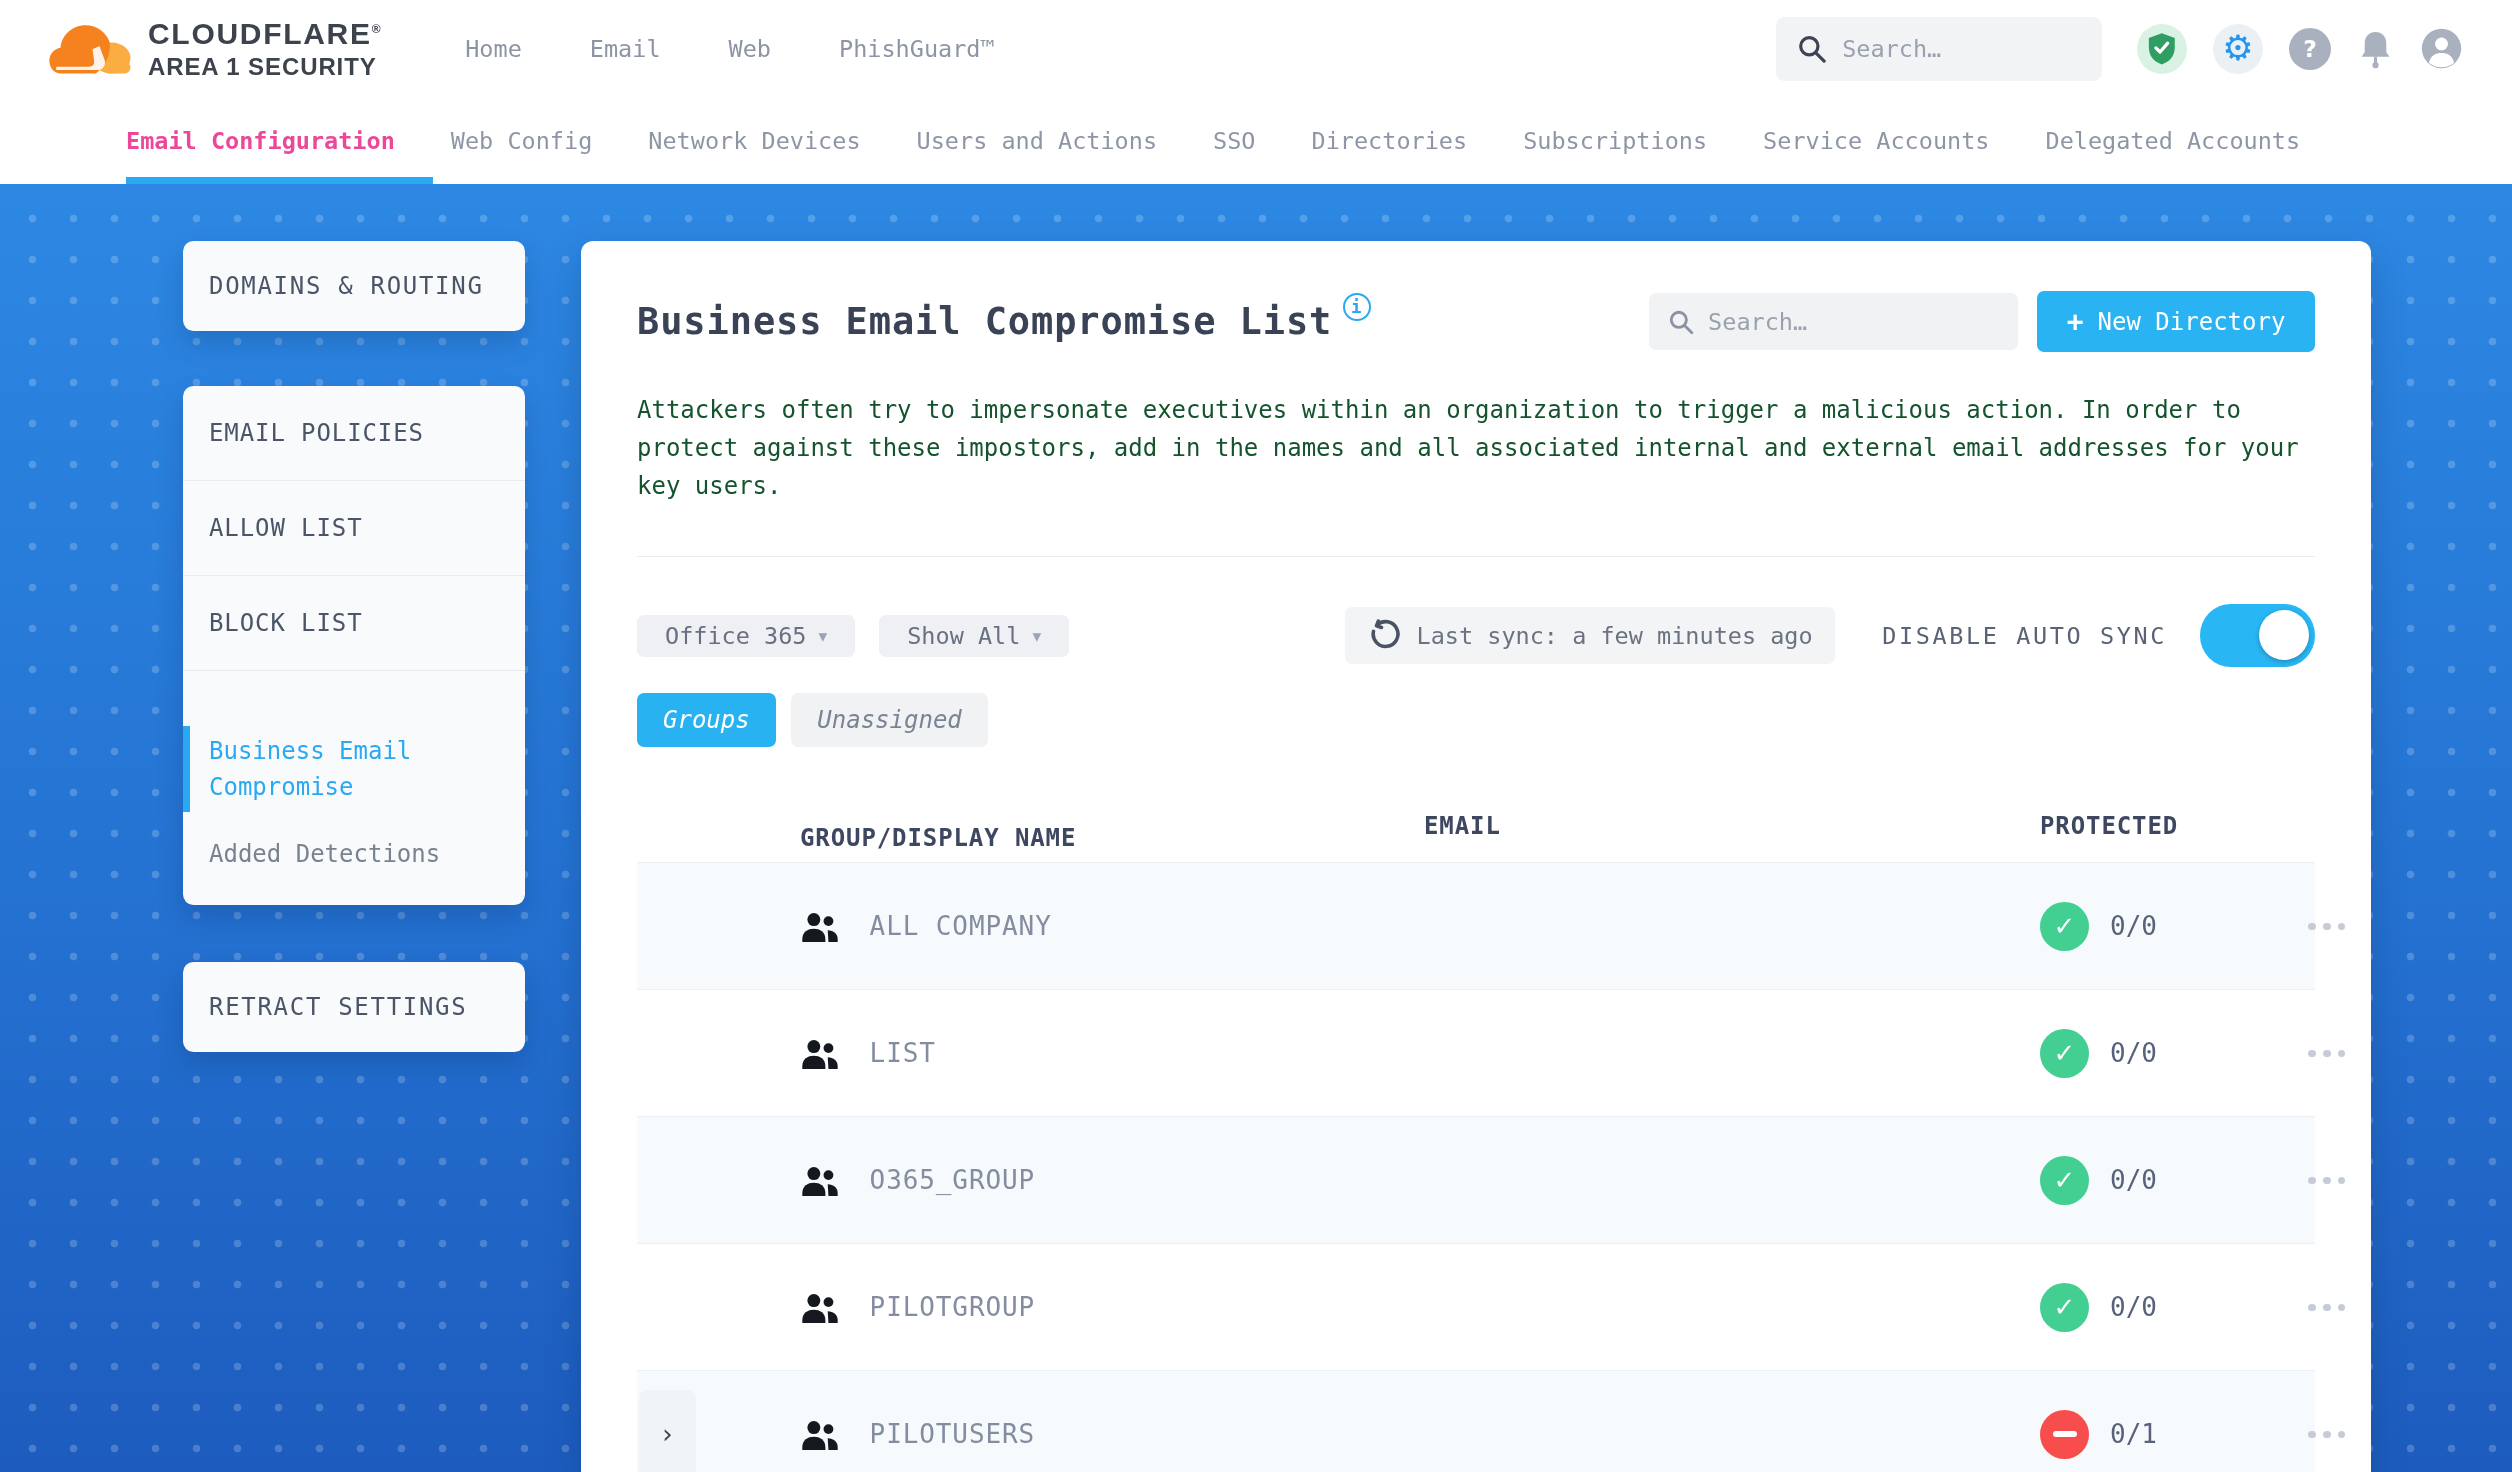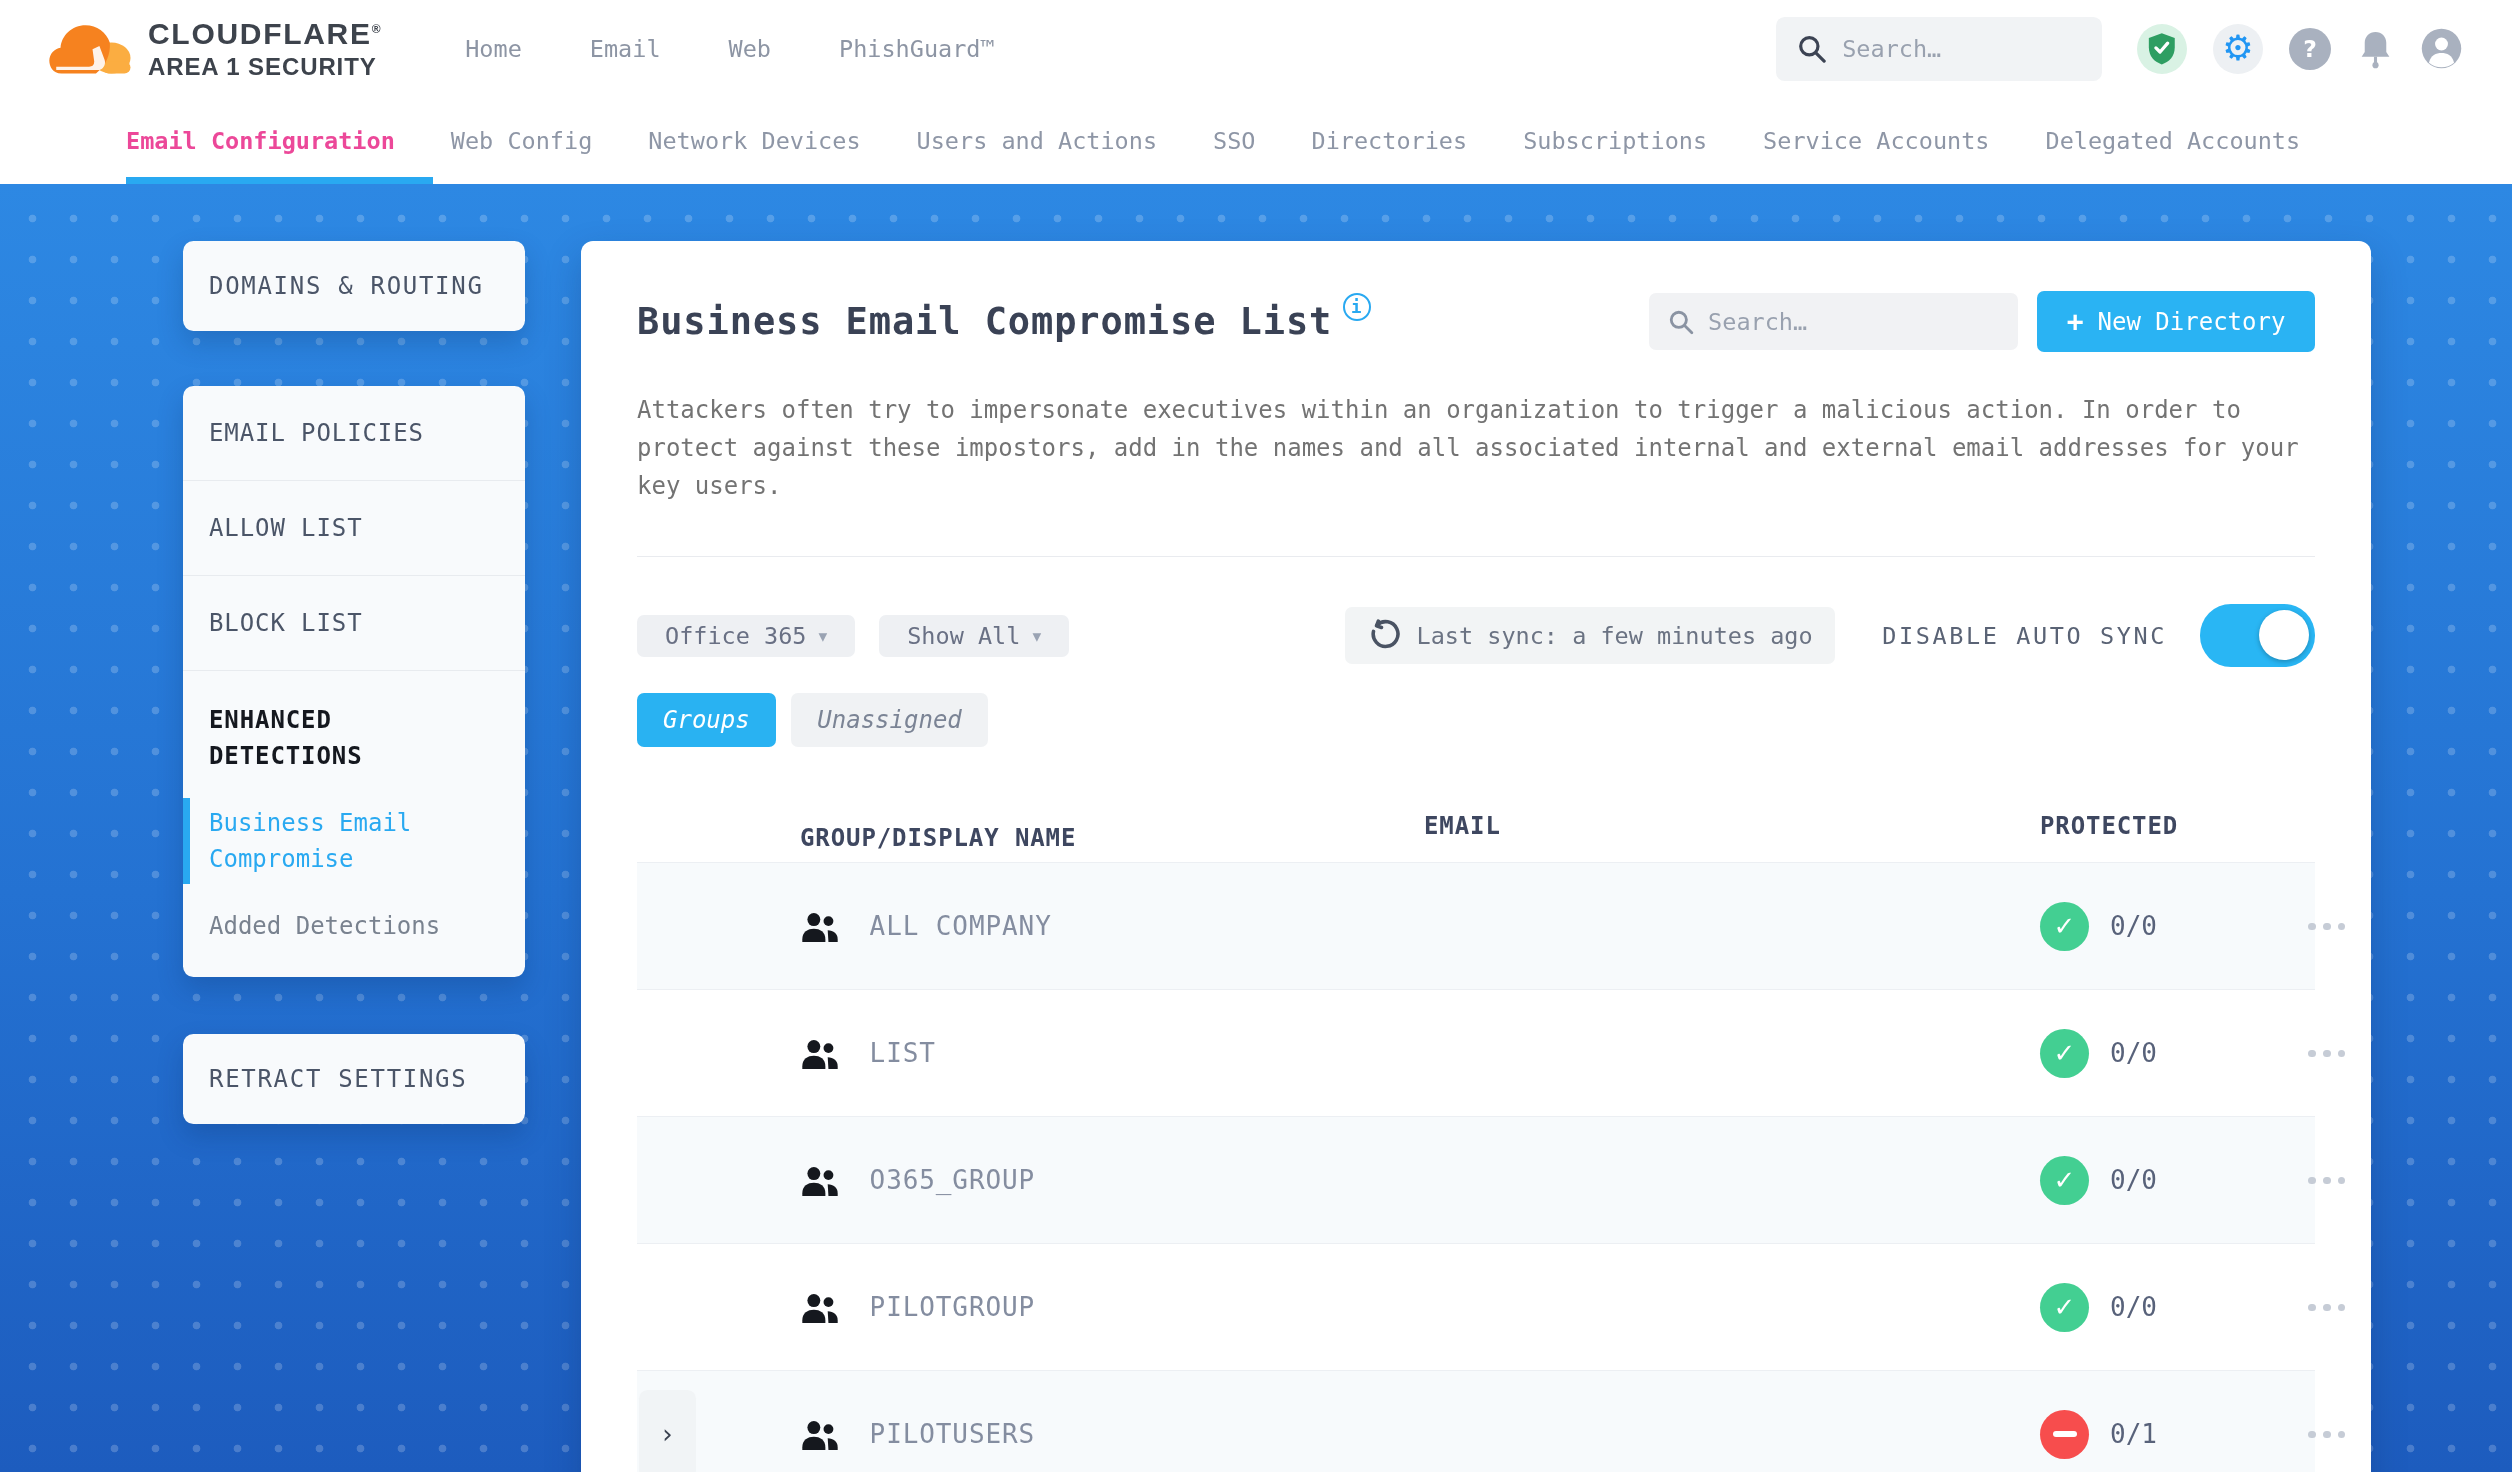--- a/index.html
+++ b/index.html
@@ -70,21 +70,21 @@
     color:#29a9f1; font-size:17.4px; align-items:center; justify-content:center;
     vertical-align:top; margin-left:10.4px; margin-top:-7px; }
   .head-right { margin-left:auto; display:flex; align-items:center; gap:19px; }
   .card-search { width:369px; height:57px; background:#f1f2f4; border-radius:7px;
     display:flex; align-items:center; padding:0 19px; gap:14px; }
   .card-search .ph { font-size:23.5px; color:#99a1af; }
   .btn-primary { height:61px; background:#2ab3f3; color:#fff; border:none; border-radius:7px;
     padding:0 29.6px; font-size:24px; font-family:inherit; display:flex; align-items:center; gap:14px;
     cursor:pointer; }
   .btn-primary .plus { font-size:28px; font-weight:700; }
-  .desc { margin-top:40px; font-size:24px; color:#737373; line-height:1.58; max-width:1682px; }
+  .desc { margin-top:40px; font-size:24px; color:#14532d; line-height:1.58; max-width:1682px; }
   .divider { margin-top:50px; height:1.7px; background:#e9ebef; }
 
   .controls { margin-top:47px; display:flex; align-items:center; }
   .pill { height:42px; background:#eef0f3; border-radius:7px; display:flex; align-items:center;
     padding:0 28px; font-size:23.5px; color:#697084; gap:12px; }
   .pill + .pill { margin-left:24px; }
   .caret { font-family:"DejaVu Sans", sans-serif; font-size:17.4px; color:#9aa3b3; }
   .sync-pill { margin-left:auto; height:57px; background:#f2f4f5; border-radius:7px;
     display:flex; align-items:center; padding:0 22.6px; gap:15.6px; font-size:23.5px; color:#6b7383; }
   .autosync-label { margin-left:47px; font-size:23.5px; letter-spacing:2.6px; color:#5a6375; }
@@ -205,21 +205,20 @@
   <div class="sidebar">
     <div class="side-card single">
       <span class="side-label">DOMAINS &amp; ROUTING</span>
     </div>
     <div class="side-gap1"></div>
     <div class="side-card">
       <div class="side-item">EMAIL POLICIES</div>
       <div class="side-item">ALLOW LIST</div>
       <div class="side-item">BLOCK LIST</div>
       <div class="enh-block">
-        <div class="enh-title">ENHANCED DETECTIONS</div>
         <div class="enh-sub">
           <span class="bar"></span>
           <span>Business Email Compromise</span>
         </div>
         <div class="enh-added">Added Detections</div>
       </div>
     </div>
     <div class="side-gap2"></div>
     <div class="side-card single">
       <span class="side-label">RETRACT SETTINGS</span>

